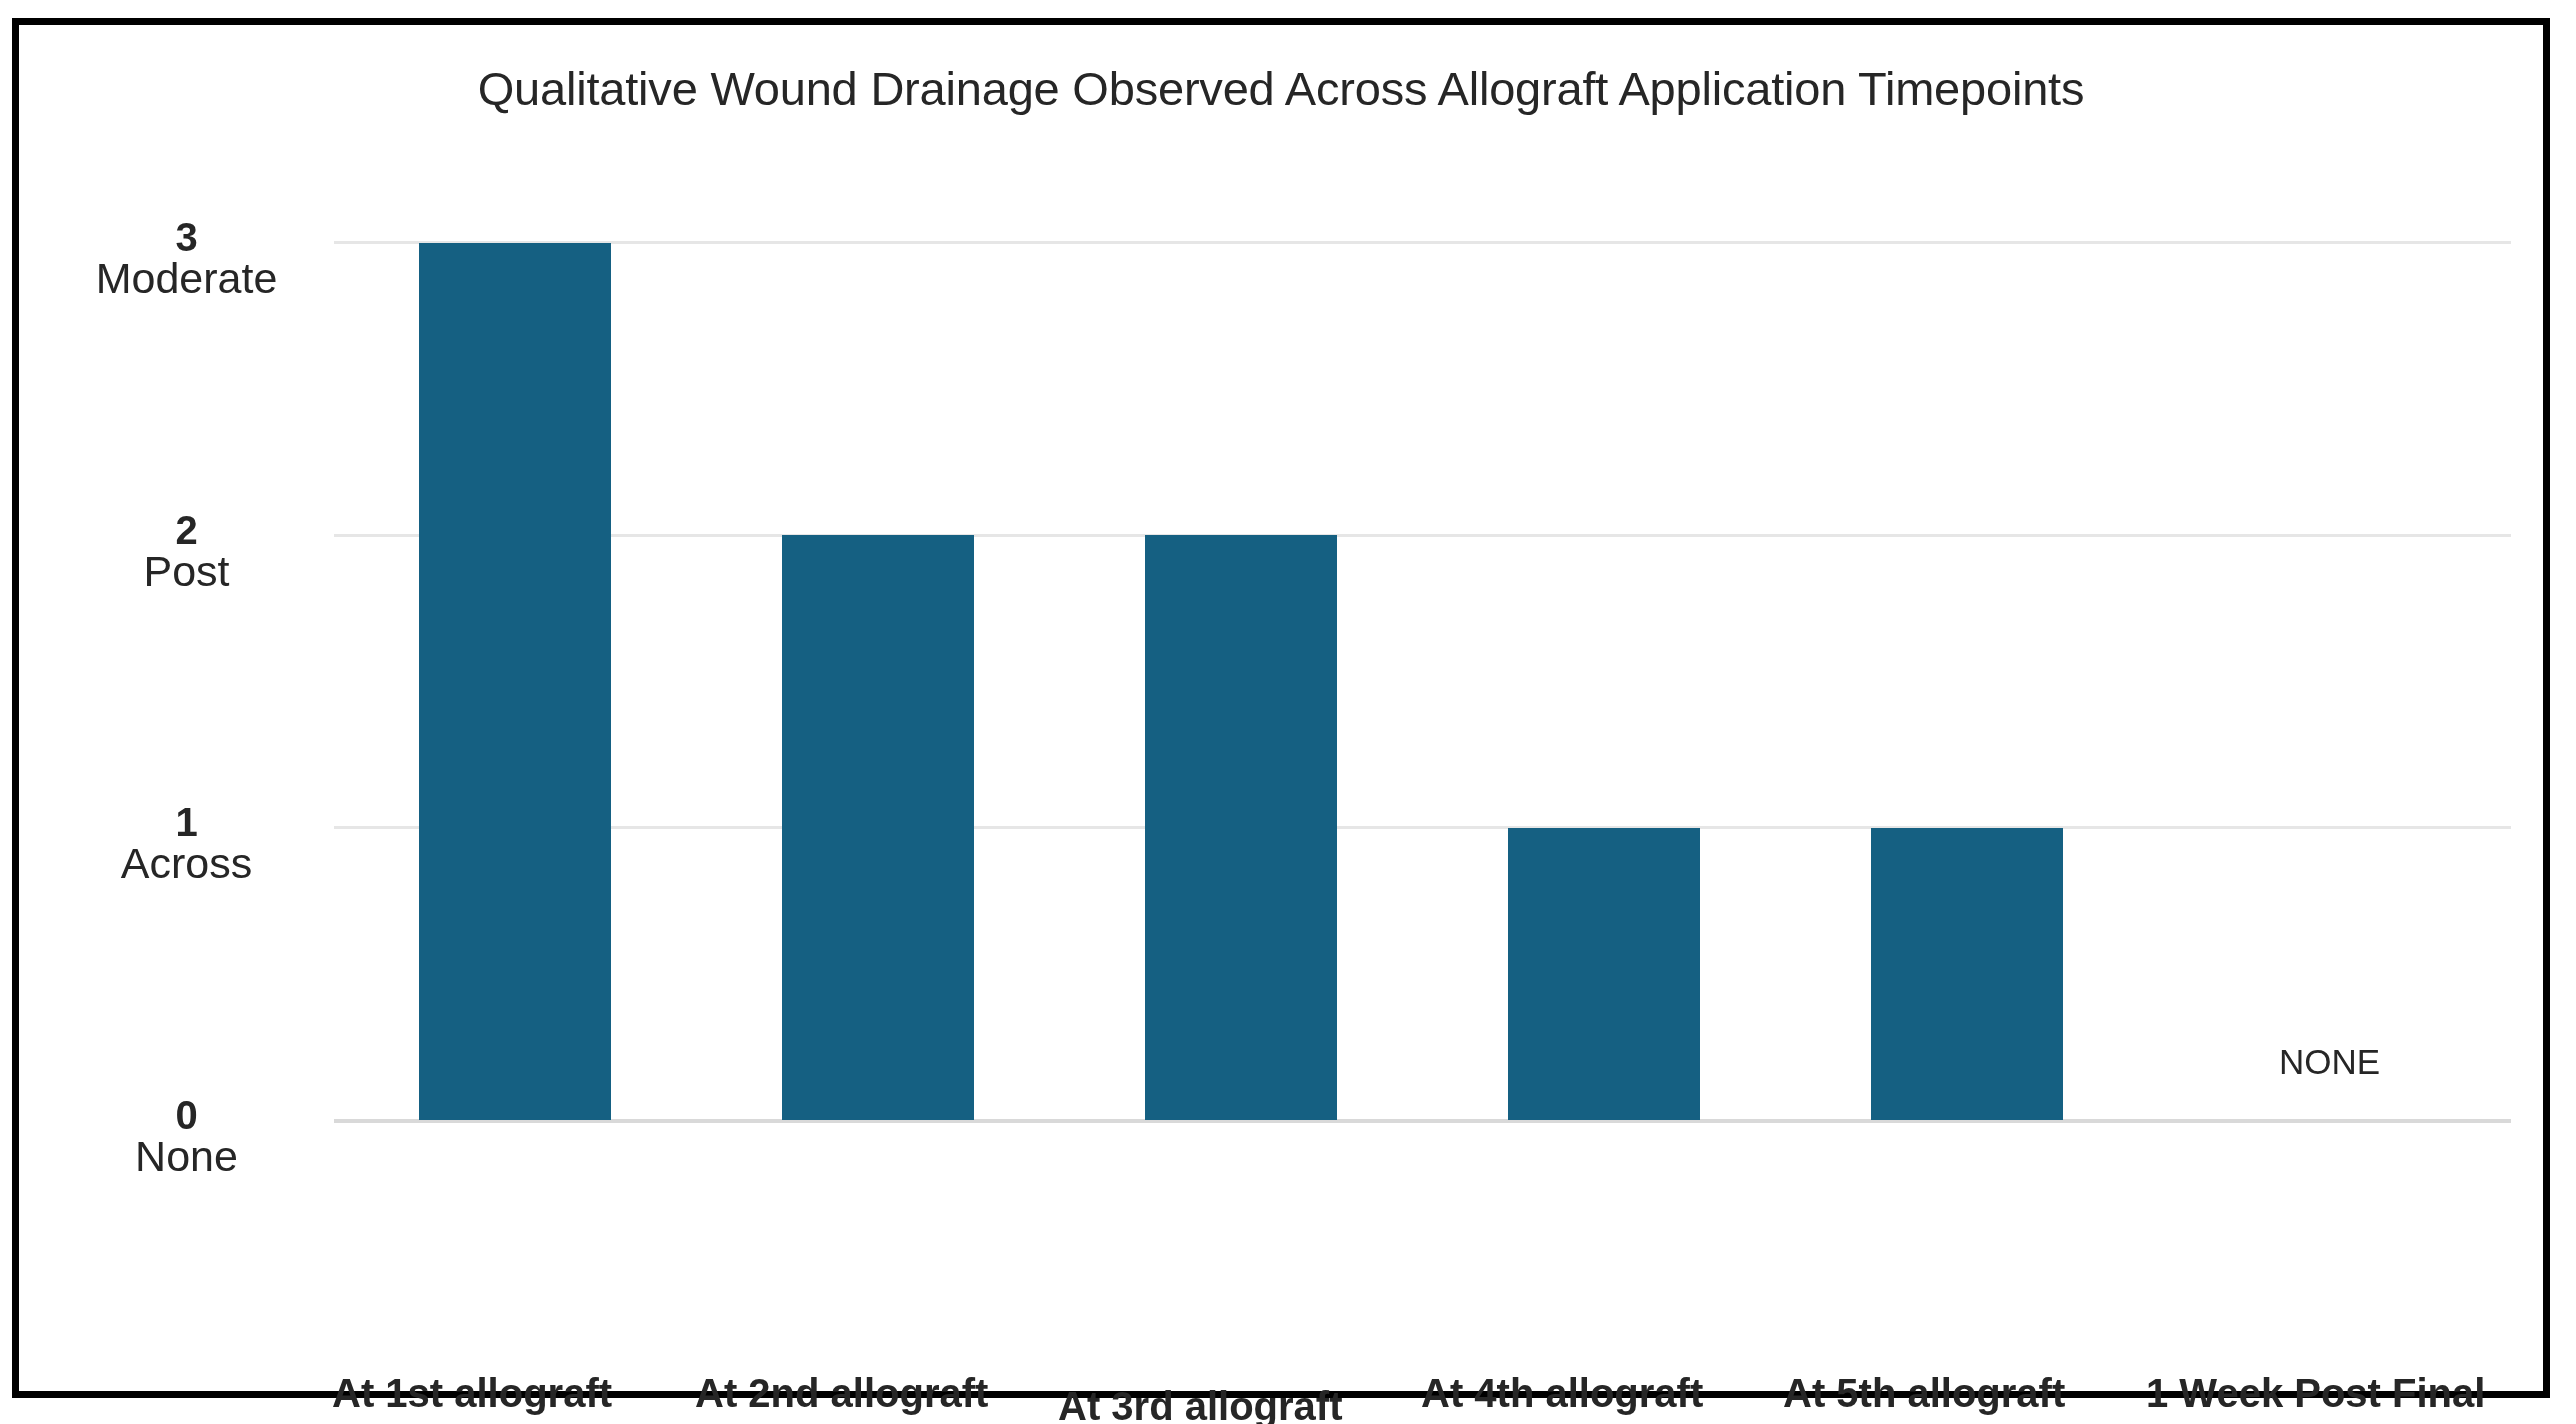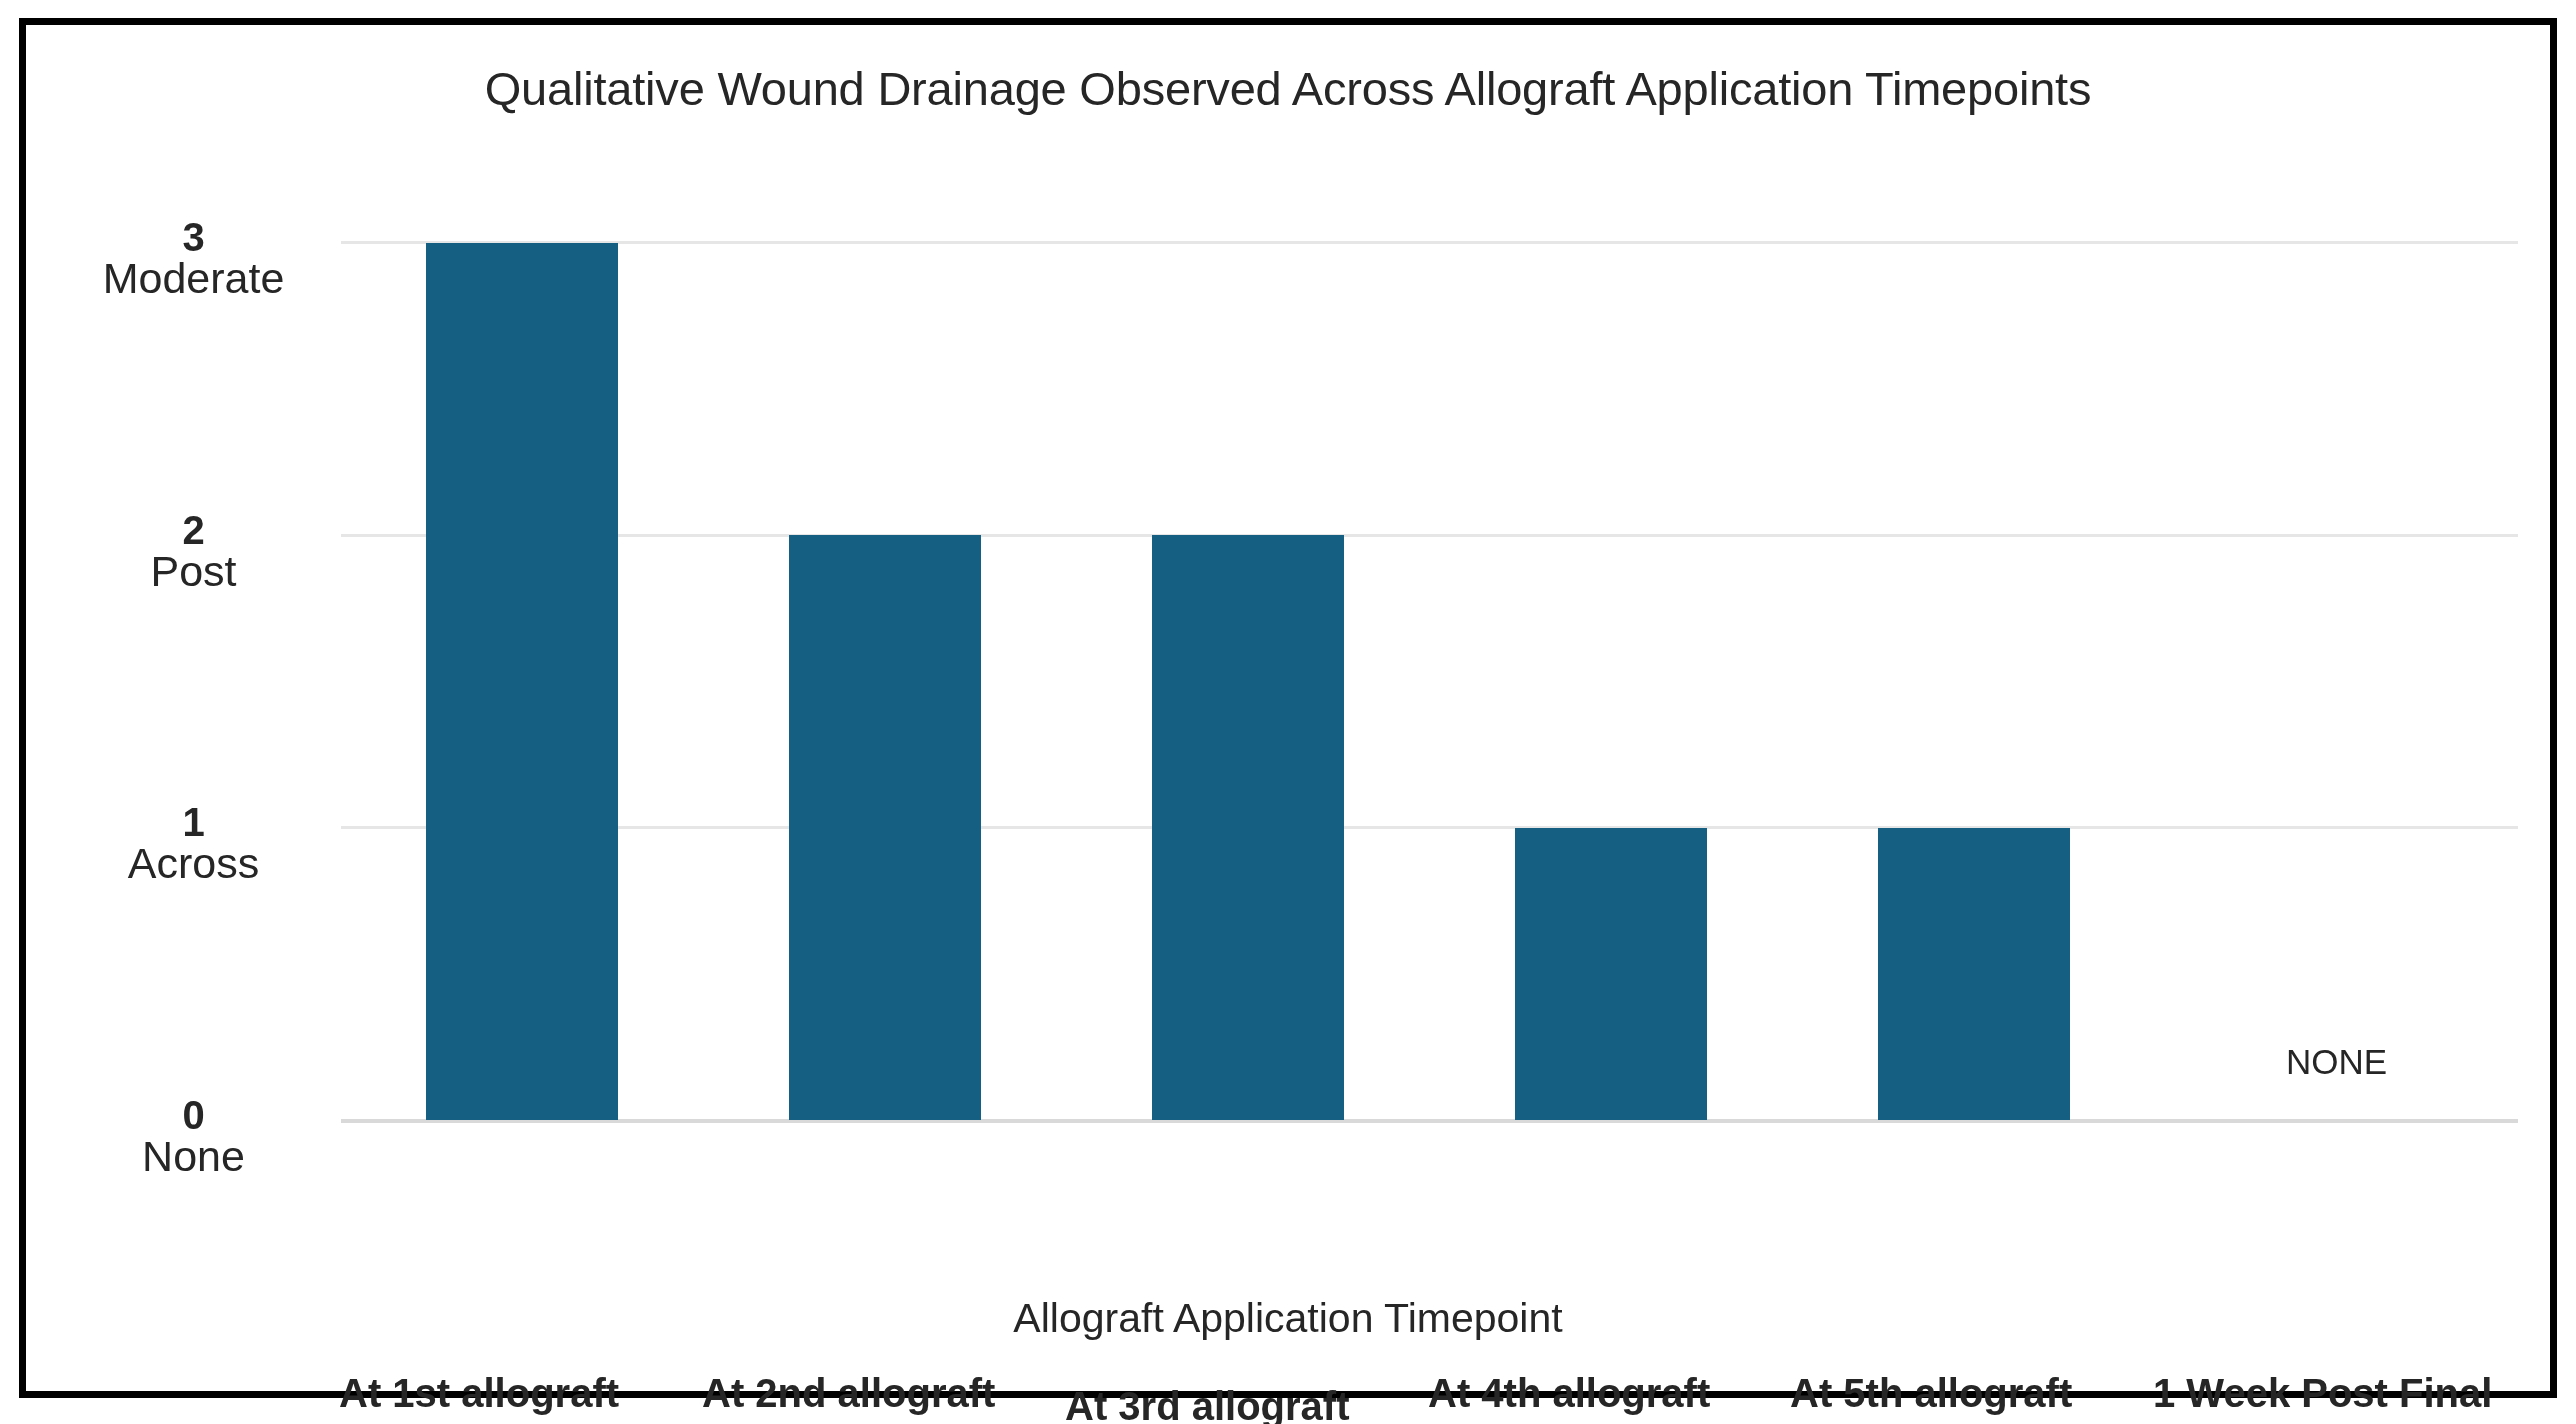--- a/index.html
+++ b/index.html
@@ -9,21 +9,21 @@
   }
   body {
     width: 2576px;
     height: 1424px;
     font-family: "Liberation Sans", sans-serif;
     overflow: hidden;
   }
 
   .chart-frame {
     position: absolute;
-    left: 19px;
+    left: 12px;
     top: 17.5px;
     width: 2538px;
     height: 1380px;
     border: 7.2px solid #000000;
     background: #ffffff;
     box-sizing: border-box;
     padding-left: 17px;
   }
 
   .chart-title {
@@ -188,16 +188,15 @@
     <div id="xlabels">
         <div class="x-label" style="left: -2px; width: 367px;">At 1st allograft</div>
         <div class="x-label" style="left: 361px; width: 367px;">At 2nd allograft</div>
         <div class="x-label" style="left: 724px; width: 367px; margin-top: 13px;">At 3rd allograft</div>
         <div class="x-label" style="left: 1087px; width: 367px;">At 4th allograft</div>
         <div class="x-label" style="left: 1449px; width: 367px;">At 5th allograft</div>
         <div class="x-label" style="left: 1812px; width: 367px;">1 Week Post Final Allograft</div>
       </div>
   </div>
 
-  <div class="x-axis-title">Allograft Application Timepoint</div>
 
 </div>
 
 
 </body></html>

